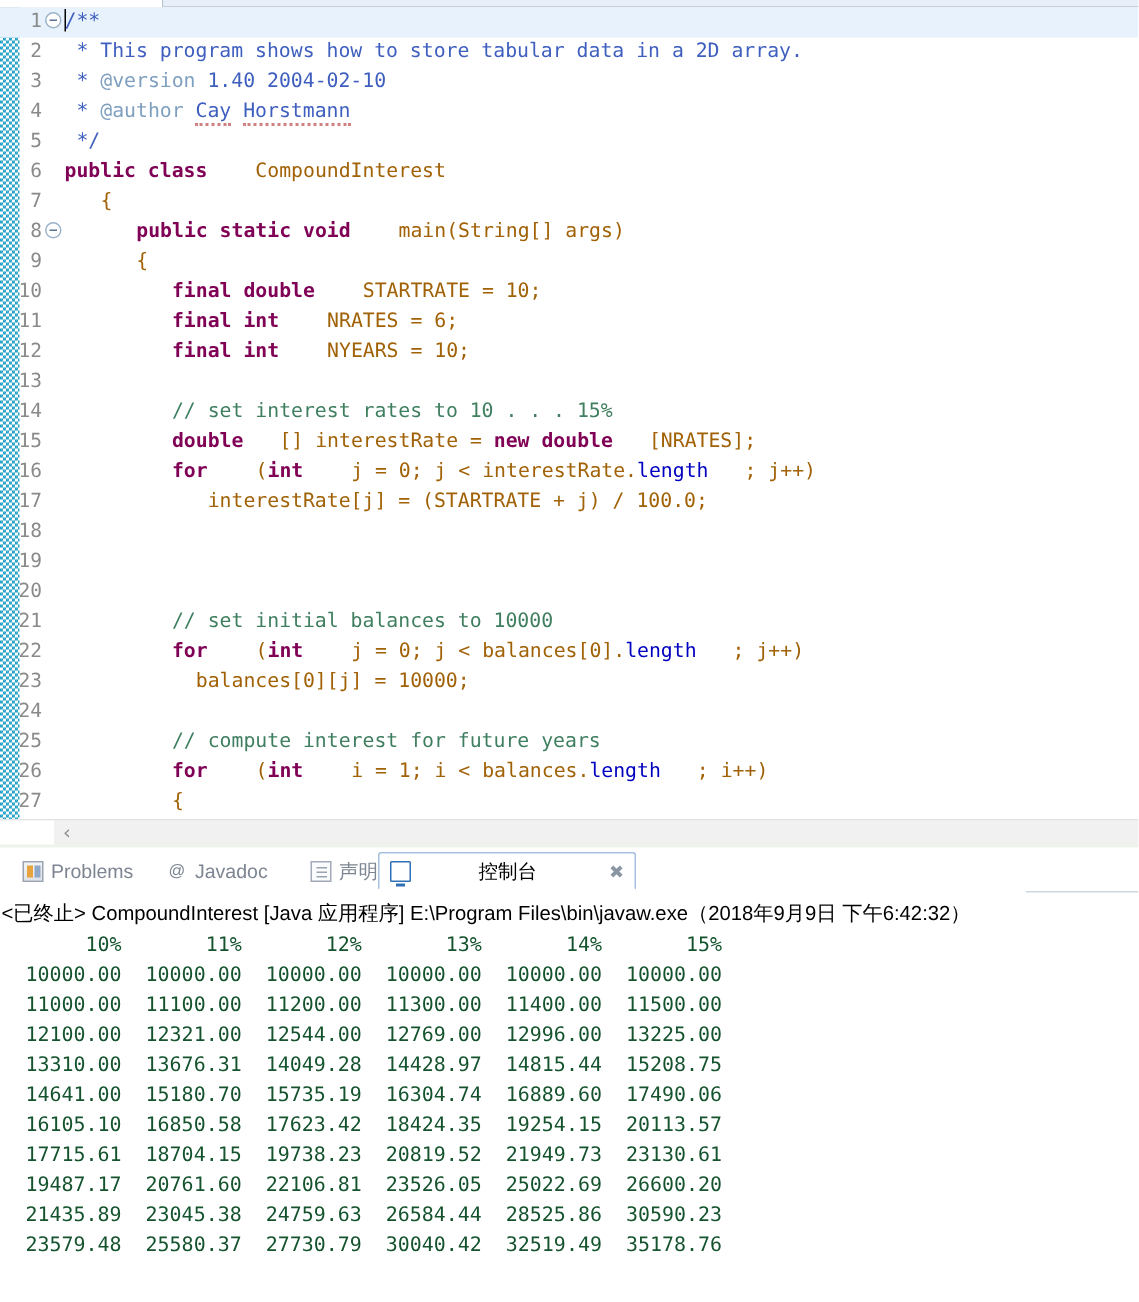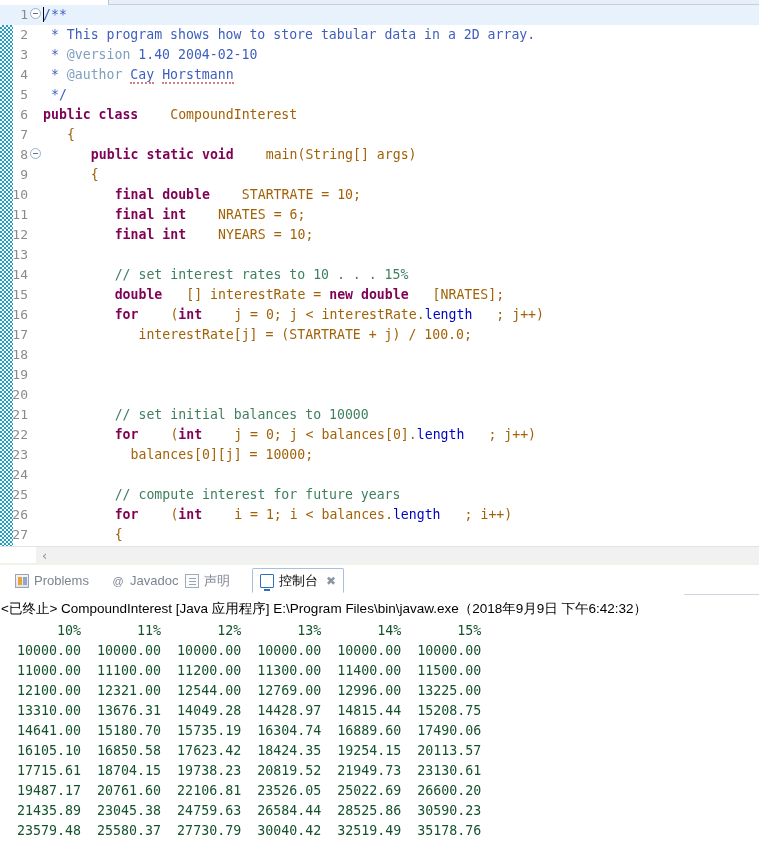--- a/index.html
+++ b/index.html
@@ -141,20 +141,21 @@
     color: #7d8592;
     white-space: nowrap;
     box-sizing: border-box;
   }
   .tab.active {
     background: #ffffff;
     color: #000000;
     border: 1px solid #a8c0dd;
     border-bottom: 1px solid #ffffff;
     border-radius: 2px 2px 0 0;
+    gap: 40px;
   }
   .tab .tlabel { margin-left: 5px; }
   .tab .ticon {
     width: 14px; height: 14px;
     display: inline-block; position: relative;
     flex: none;
   }
   .tab .close-x {
     margin-left: 8px; color: #8b96a5; font-size: 12px;
     font-family: "DejaVu Sans", sans-serif;
@@ -282,21 +283,21 @@
 
   <div id="tabbar">
       <div class="tab" style="left: 8px;">
         <span class="ticon ic-problems"></span>
         <span class="tlabel">Problems</span>
       </div>
       <div class="tab" style="left: 104px;">
         <span class="ticon ic-javadoc">@</span>
         <span class="tlabel">Javadoc</span>
       </div>
-      <div class="tab" style="left: 178px;">
+      <div class="tab" style="left: 200px;">
         <span class="ticon ic-declaration"></span>
         <span class="tlabel">声明</span>
       </div>
       <div class="tab active" style="left: 252px;">
         <span class="ticon ic-console"></span>
         <span class="tlabel">控制台</span>
         <span class="close-x">✖</span>
       </div>
     </div>
 

